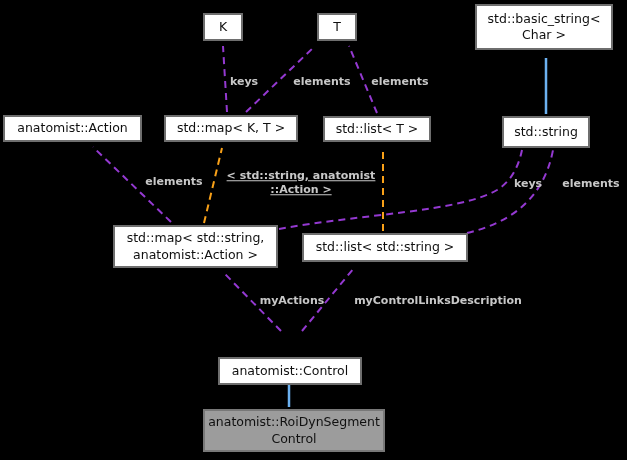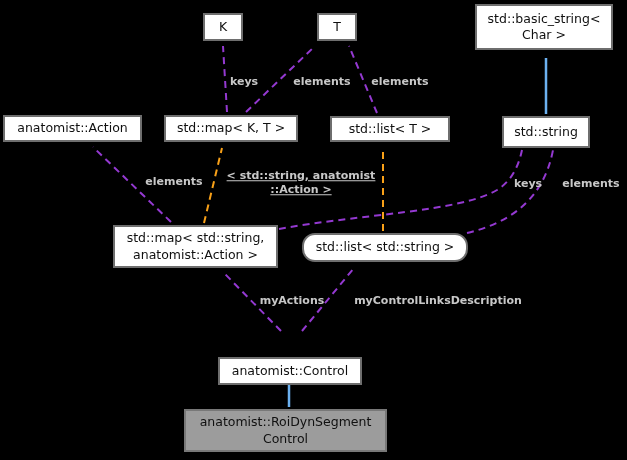--- a/index.html
+++ b/index.html
@@ -59,26 +59,26 @@
     <path class="template" d="M383,231 L383,148" marker-end="url(#arrow-template)"></path>
     <path class="inherit" d="M546,114 L546,58" marker-end="url(#arrow-inherit)"></path>
     <path class="inherit" d="M289,407 L289,369" marker-end="url(#arrow-inherit)"></path>
   </svg>
 
 <div class="node" style="left: 203px; top: 13px; width: 40px; height: 28px;">K</div>
     <div class="node" style="left: 317px; top: 13px; width: 40px; height: 28px;">T</div>
     <div class="node" style="left: 3px; top: 115px; width: 139px; height: 27px;">anatomist::Action</div>
     <div class="node" style="left: 475px; top: 4px; width: 138px; height: 46px;">std::basic_string&lt; Char &gt;</div>
     <div class="node" style="left: 164px; top: 115px; width: 134px; height: 27px;">std::map&lt; K, T &gt;</div>
-    <div class="node" style="left: 330px; top: 116px; width: 120px; height: 26px;">std::list&lt; T &gt;</div>
+    <div class="node" style="left: 323px; top: 116px; width: 108px; height: 26px;">std::list&lt; T &gt;</div>
     <div class="node" style="left: 502px; top: 116px; width: 88px; height: 32px;">std::string</div>
     <div class="node" style="left: 113px; top: 225px; width: 165px; height: 43px;">std::map&lt; std::string, anatomist::Action &gt;</div>
-    <div class="node" style="left: 302px; top: 233px; width: 166px; height: 29px; border-radius: 13px;">std::list&lt; std::string &gt;</div>
+    <div class="node" style="left: 302px; top: 233px; width: 166px; height: 29px;">std::list&lt; std::string &gt;</div>
     <div class="node" style="left: 218px; top: 333px; width: 144px; height: 28px; margin-top: 24px;">anatomist::Control</div>
-    <div class="node highlight" style="left: 184px; top: 409px; width: 203px; height: 43px; text-align: center;">anatomist::RoiDynSegment Control</div>
+    <div class="node highlight" style="left: 203px; top: 409px; width: 182px; height: 43px; text-align: center;">anatomist::RoiDynSegment Control</div>
     <div class="edge-label" style="left: 244px; top: 82px;">keys</div>
     <div class="edge-label" style="left: 322px; top: 82px;">elements</div>
     <div class="edge-label" style="left: 400px; top: 82px;">elements</div>
     <div class="edge-label" style="left: 174px; top: 182px;">elements</div>
     <div class="edge-label" style="left: 301px; top: 183px; text-decoration: underline;">&lt; std::string, anatomist
 ::Action &gt;</div>
     <div class="edge-label" style="left: 528px; top: 184px;">keys</div>
     <div class="edge-label" style="left: 591px; top: 184px;">elements</div>
     <div class="edge-label" style="left: 292px; top: 301px;">myActions</div>
     <div class="edge-label" style="left: 438px; top: 301px;">myControlLinksDescription</div>

